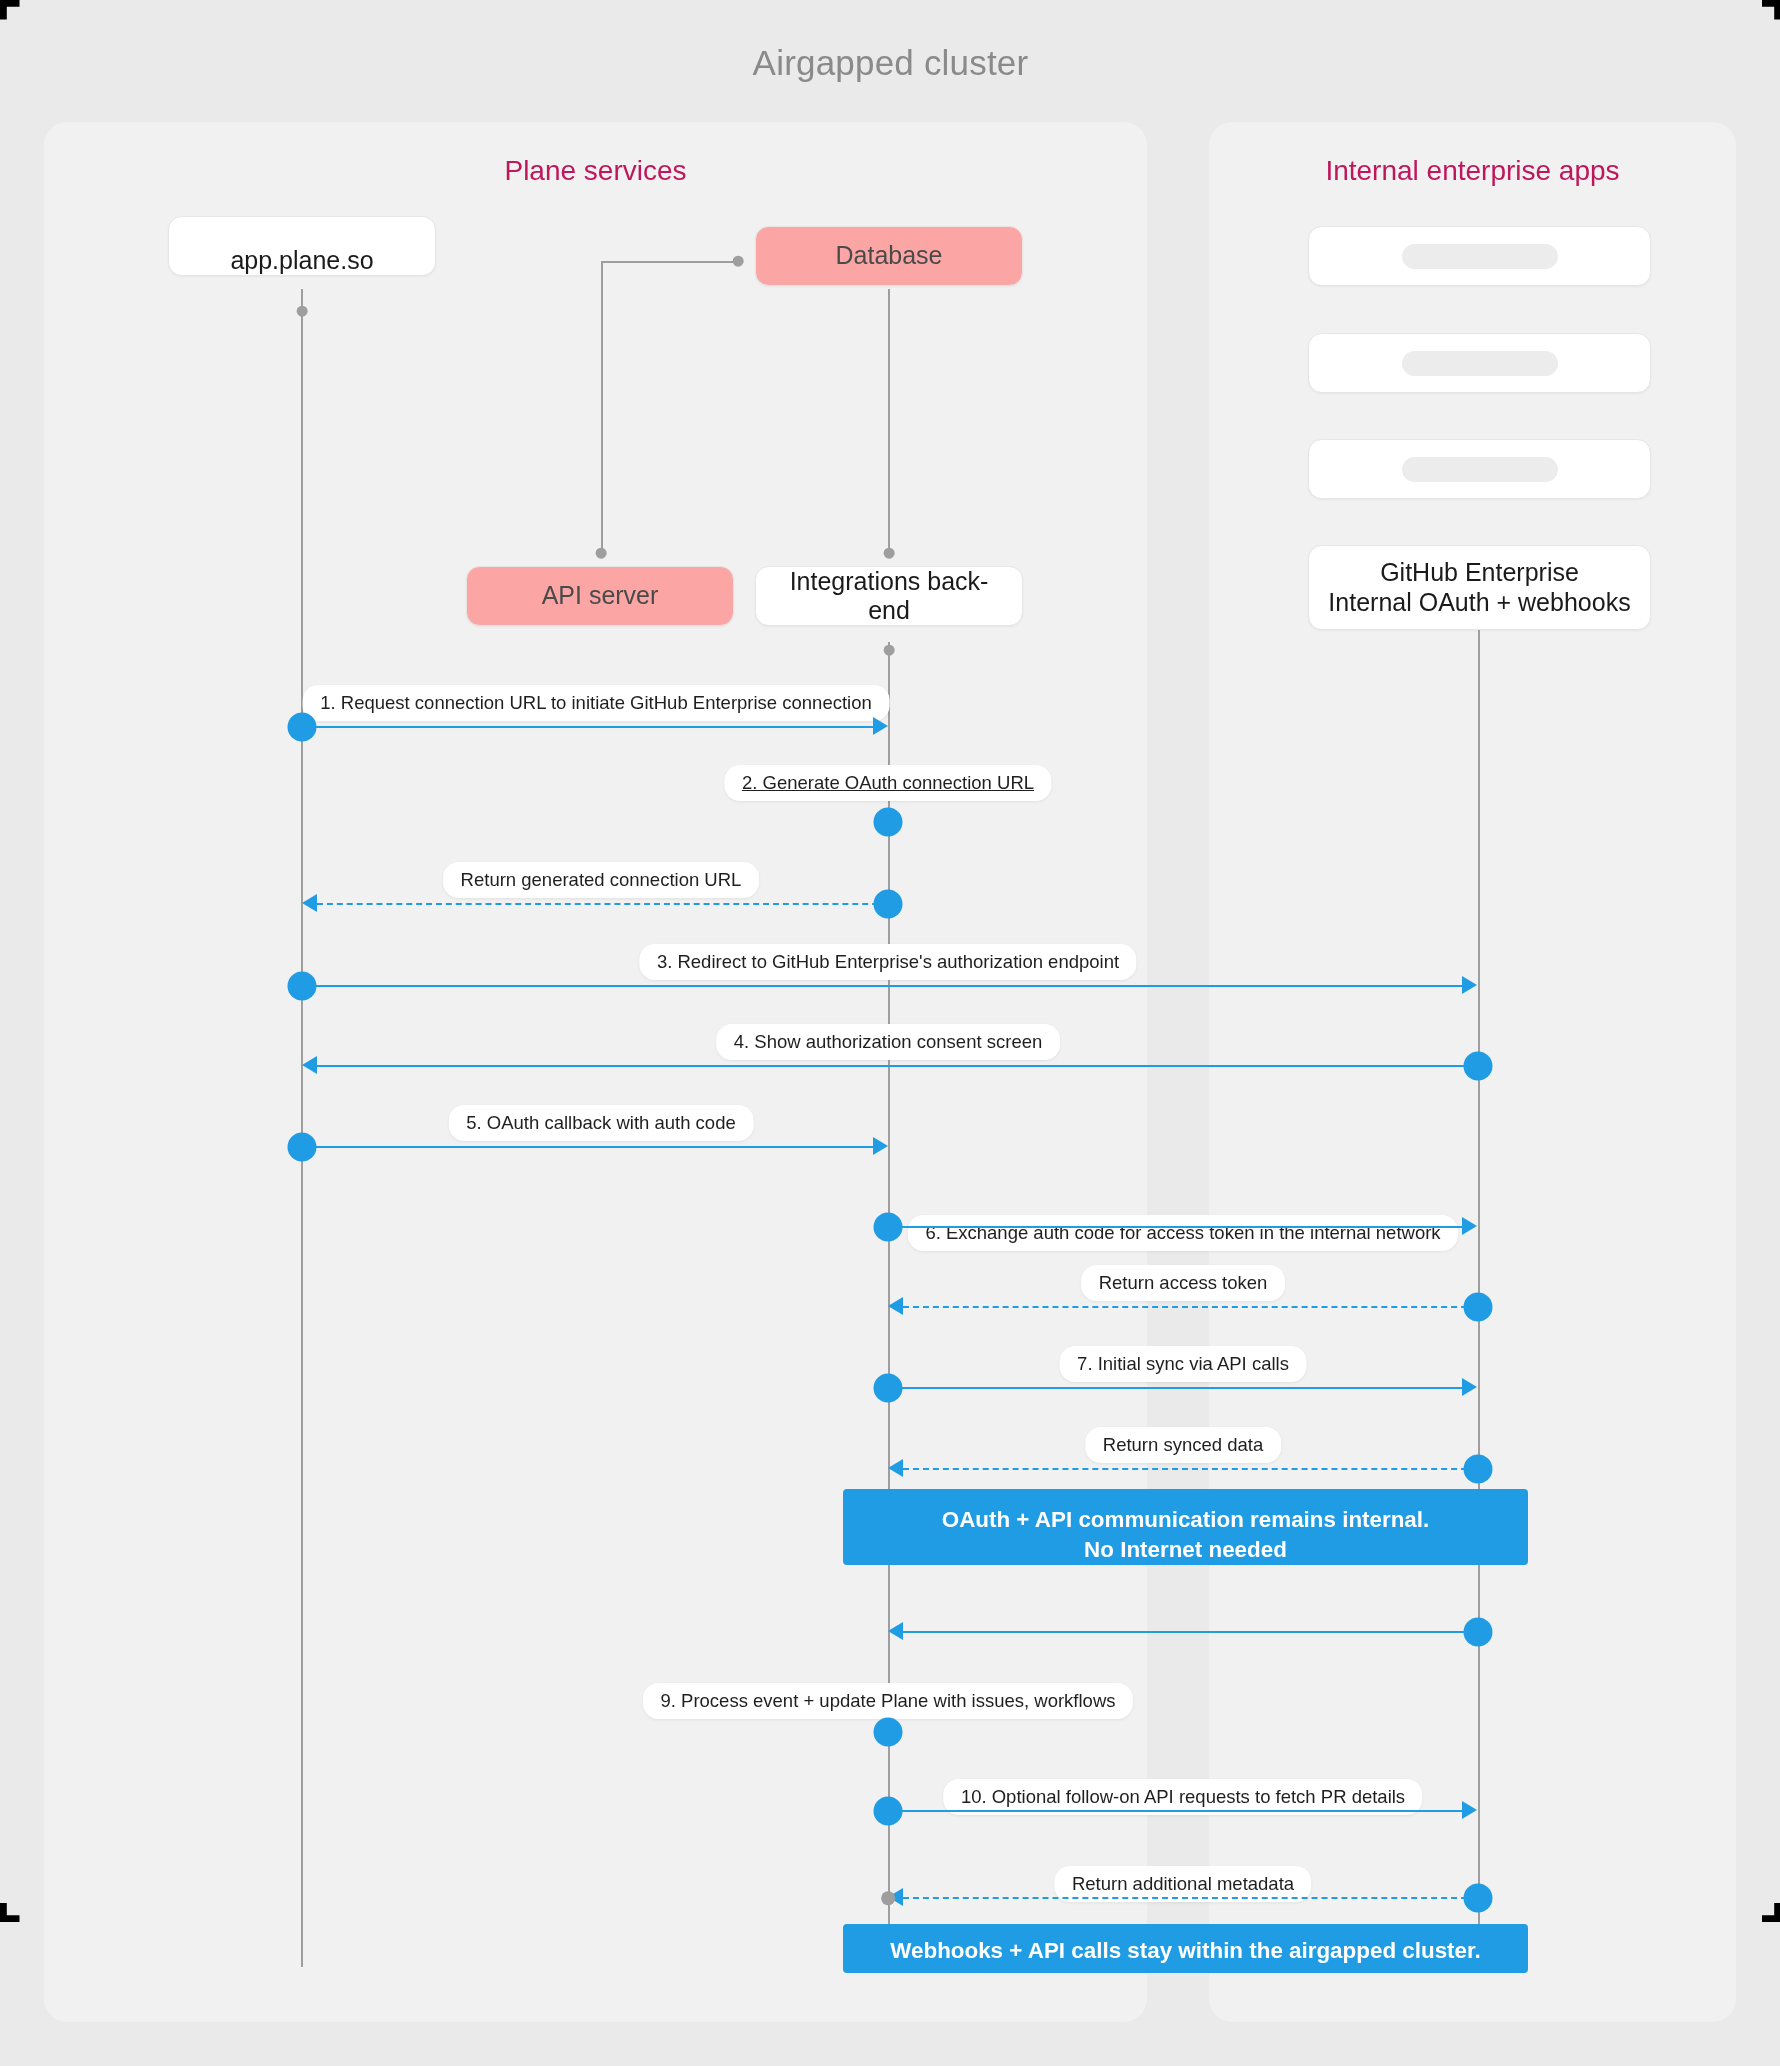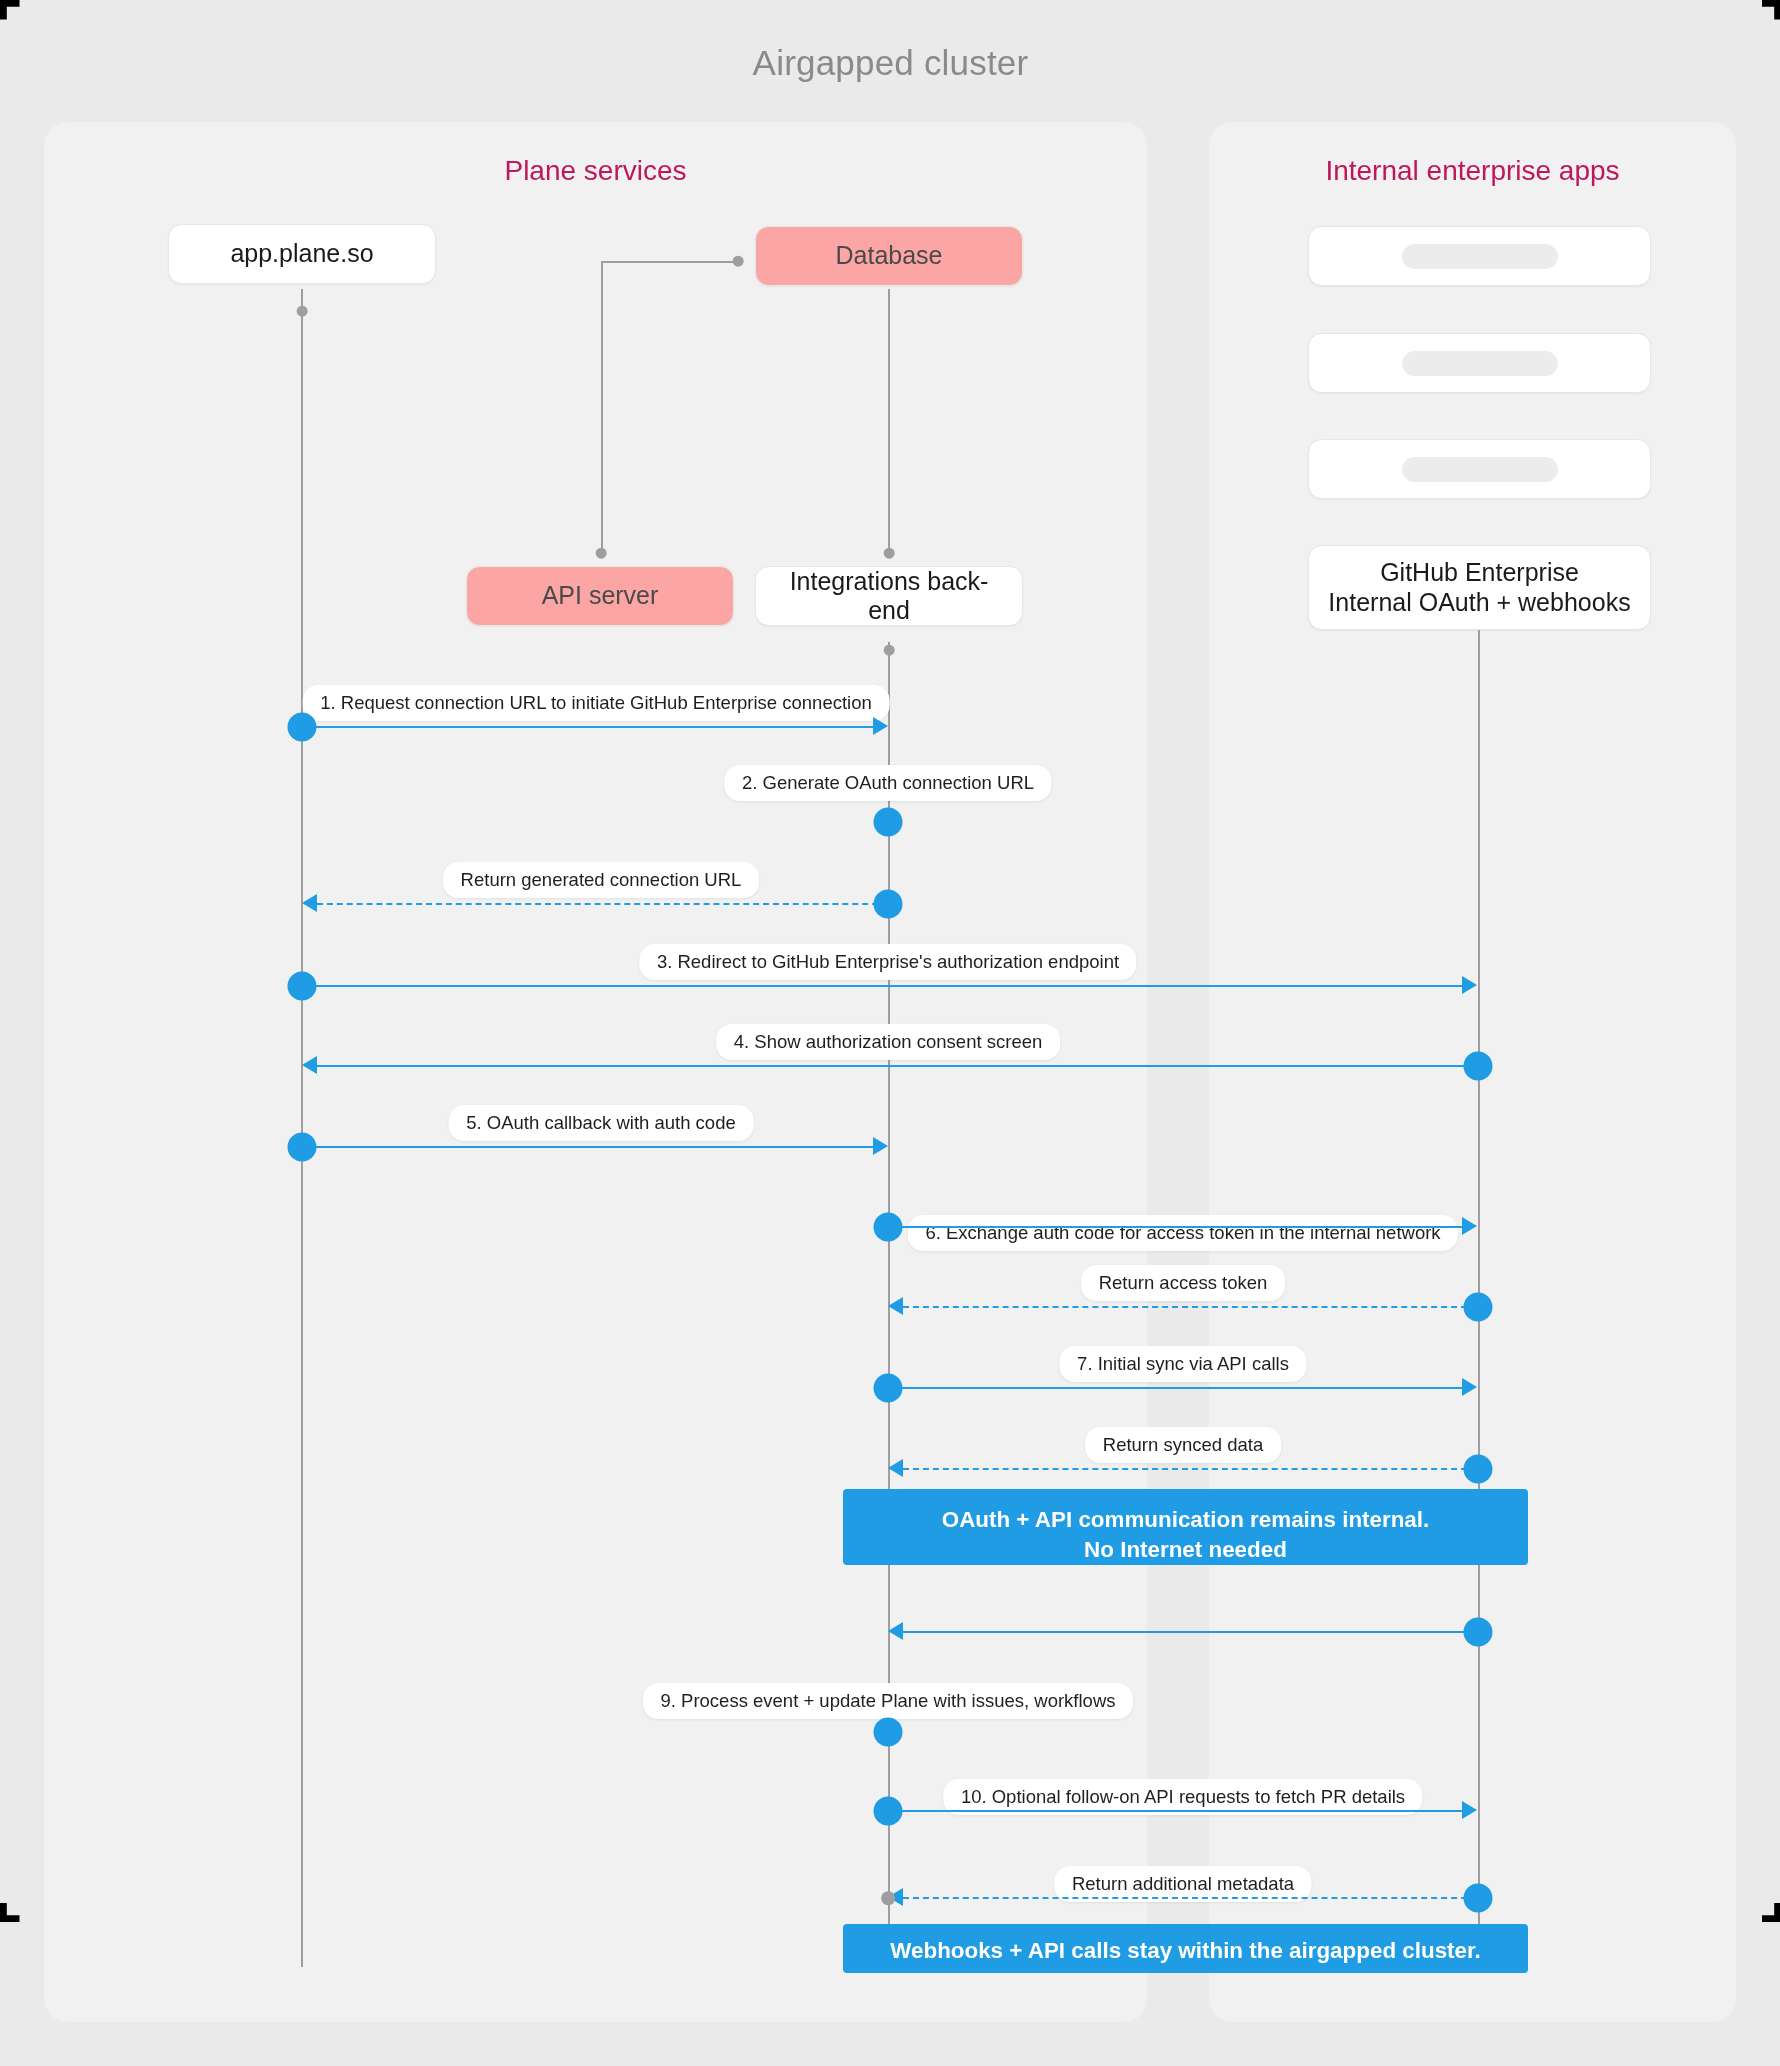--- a/index.html
+++ b/index.html
@@ -93,21 +93,21 @@
 
   <div class="diagram-title">Airgapped cluster</div>
 
   <div class="panel left">
     <div class="panel-title">Plane services</div>
   </div>
   <div class="panel right">
     <div class="panel-title">Internal enterprise apps</div>
   </div>
 
-  <div class="node" style="left:168px; top:224px; width:268px; height:60px;">
+  <div class="node" style="left:168px; top:216px; width:268px; height:60px;align-items:flex-end;">
     <span>app.plane.so</span>
   </div>
 
   <div class="node dim" style="left:755px; top:226px; width:268px; height:60px;">
     <span>Database</span>
   </div>
 
   <div class="node dim" style="left:466px; top:566px; width:268px; height:60px;">
     <span>API server</span>
   </div>
@@ -146,21 +146,21 @@
 
   <div class="elbow" style="left:601px; top:261px; width:138px; height:293px;"></div>
   <div class="ll-cap" style="left:738px; top:261px;"></div>
   <div class="ll-cap" style="left:601px; top:553px;"></div>
 
   <div class="msg-label" style="left:596px; top:685px;">1. Request connection URL to initiate GitHub Enterprise connection</div>
   <div class="msg-line" style="left:302px; top:726px; width:573px;"></div>
   <div class="arrow-head right" style="left:873px; top:717px;"></div>
   <div class="dot" style="left:302px; top:727px;"></div>
 
-  <div class="msg-label" style="left:888px; top:765px;">2. Generate OAuth connection URL</div>
+  <div class="msg-label" style="left:888px; top:765px;text-decoration:underline;">2. Generate OAuth connection URL</div>
   <div class="dot" style="left:888px; top:822px;"></div>
 
   <div class="msg-label" style="left:601px; top:862px;">Return generated connection URL</div>
   <div class="msg-line dashed" style="left:317px; top:903px; width:571px;"></div>
   <div class="arrow-head left" style="left:302px; top:894px;"></div>
   <div class="dot" style="left:888px; top:904px;"></div>
 
   <div class="msg-label" style="left:888px; top:944px;">3. Redirect to GitHub Enterprise's authorization endpoint</div>
   <div class="msg-line" style="left:302px; top:985px; width:1162px;"></div>
   <div class="arrow-head right" style="left:1462px; top:976px;"></div>

